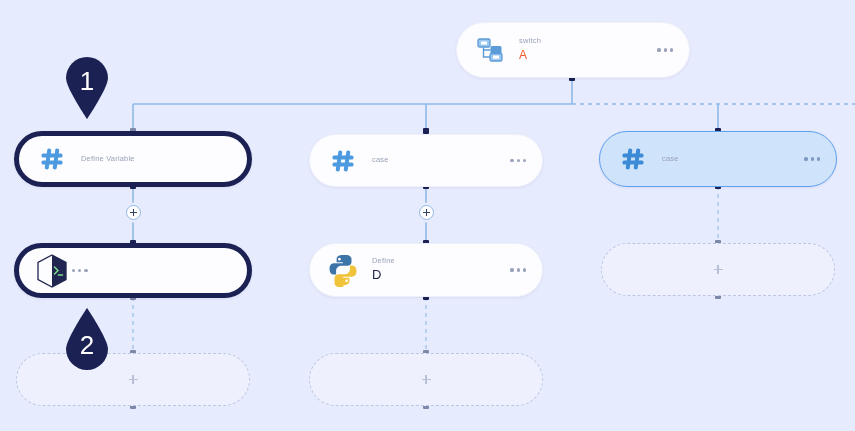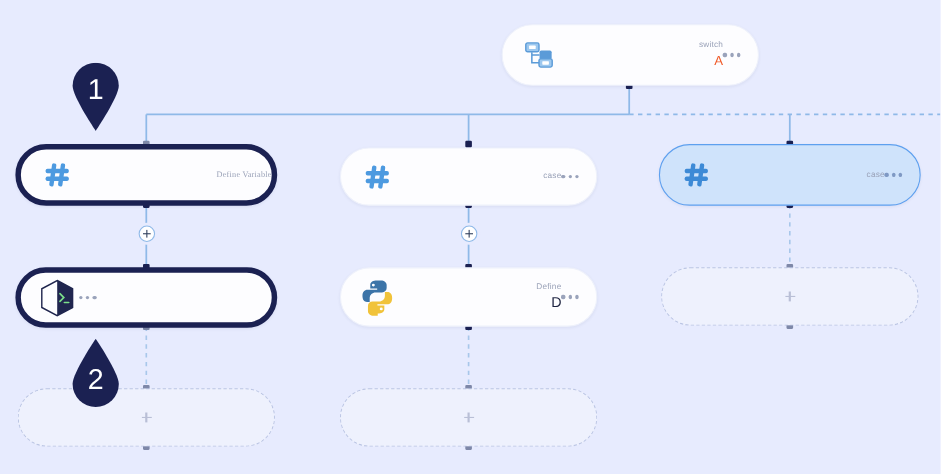--- a/index.html
+++ b/index.html
@@ -20,34 +20,33 @@
     position: absolute;
     display: flex;
     align-items: center;
     border-radius: 999px;
     background: #fdfdff;
     box-shadow: 0 1px 3px rgba(30,40,90,.07);
   }
   .node.outlined {
     background: #fdfdff;
     border: 5px solid #1b2152;
-    font-family: Liberation Serif, serif;
   }
   .node.plain { border: 1px solid #eef1fb; }
   .node.selected {
     background: #cfe3fb;
     border: 1.5px solid #5ea0ef;
   }
   .node-icon {
     width: 40px; height: 40px;
     margin-left: 13px;
     flex: 0 0 40px;
     display: flex; align-items: center; justify-content: center;
   }
-  .node-text { margin-left: 9px; line-height: 1.15; flex: 1 1 auto; min-width: 0; text-align: right; }
+  .node-text { margin-left: 9px; line-height: 1.15; flex: 1 1 auto; min-width: 0; }
   .node-kind {
     font-size: 7.5px;
     color: #9aa2b8;
     letter-spacing: .2px;
     white-space: nowrap;
   }
   .node-title {
     font-size: 13px;
     color: #1d2340;
     margin-top: 3px;

